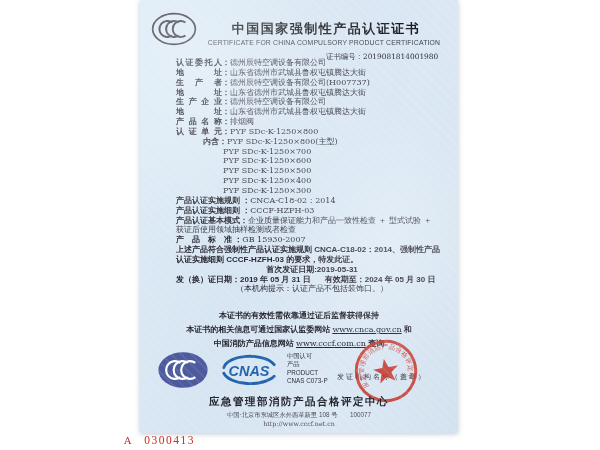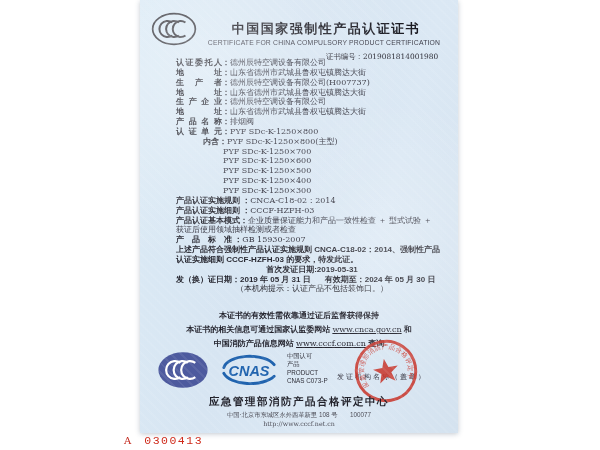--- a/index.html
+++ b/index.html
@@ -81,21 +81,21 @@
     position:absolute; left:0; right:0; top:395px; text-align:center;
     font-size:10.5px; font-weight:bold; letter-spacing:1.5px; color:#1d1d26;
   }
   .org-addr { position:absolute; left:0; right:0; top:411px; text-align:center; font-size:6.3px; color:#4b4b55; }
   .org-url  { position:absolute; left:0; right:0; top:420px; text-align:center; font-size:6.3px; color:#4b4b55;
               font-family:"DejaVu Serif","Liberation Serif",serif; }
 
   
   .serial { position:absolute; left:124px; top:430px; white-space:nowrap; }
   .serial .pfx { font-family:"DejaVu Serif","Liberation Serif",serif; font-size:10px; color:#c2251a; }
-  .serial .num { font-family:Liberation Mono, monospace; font-size:11.5px;
+  .serial .num { font-family:Liberation Serif, serif; font-size:11.5px;
                  letter-spacing:1.5px; color:#cf2a1a; margin-left:13px; }
 </style>
 </head>
 <body>
 
 <div class="page">
 
   <div class="cert">
 
     <svg class="ccc-outline" viewBox="0 0 72 54">

